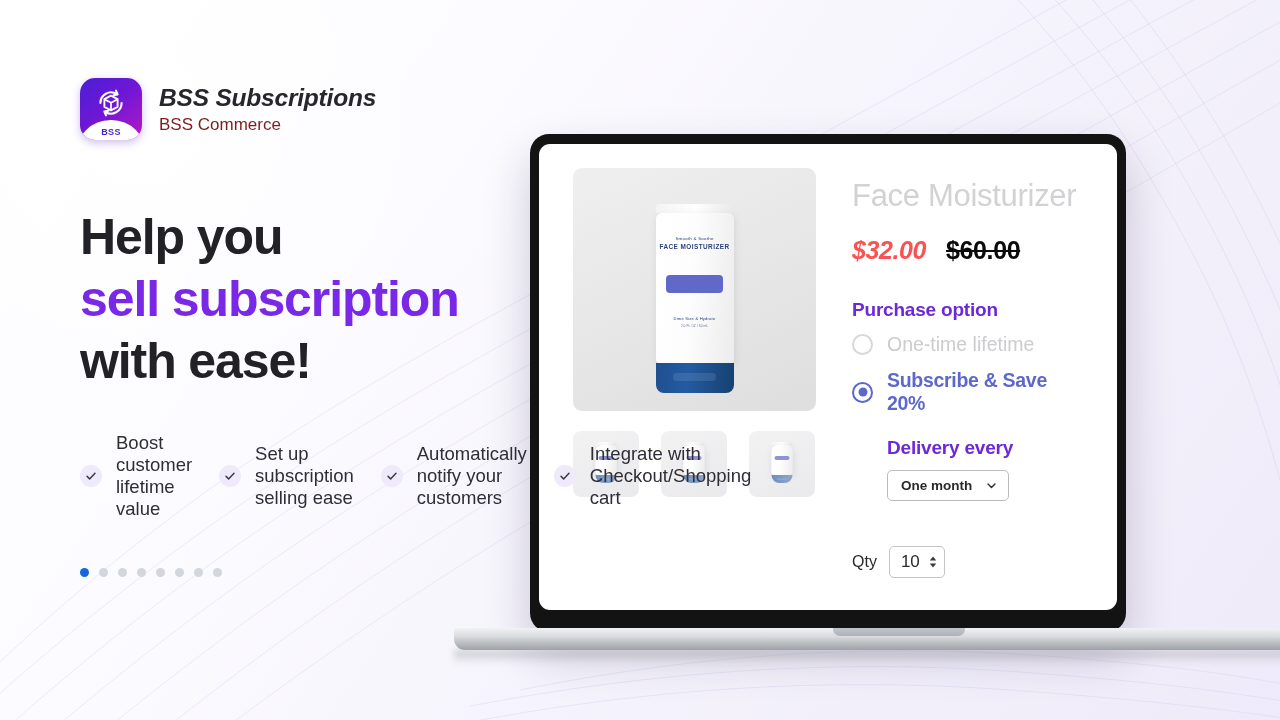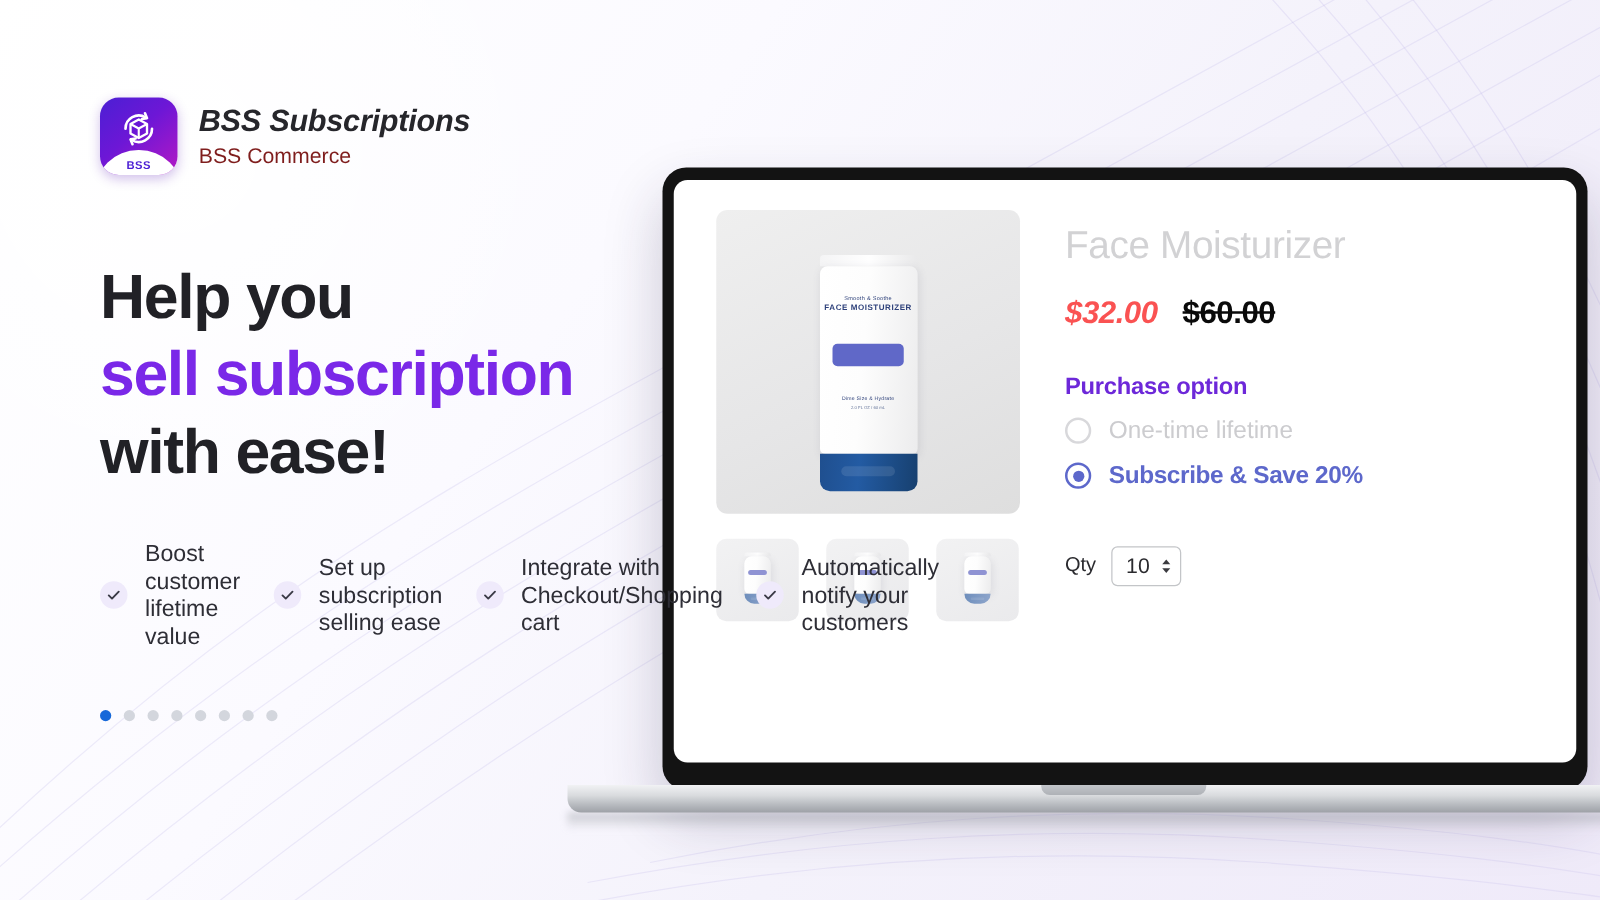--- a/index.html
+++ b/index.html
@@ -71,21 +71,21 @@
   .feature-check svg { width: 12px; height: 12px; display: block; }
   .feature-label { font-size: 18.5px; color: #2e2e36; }
 
   .dots { margin-top: 48px; display: flex; gap: 10px; align-items: center; }
   .dot { width: 9px; height: 9px; border-radius: 50%; background: #d3d6dd; }
   .dot.active { background: #1668d9; }
 
   
   .laptop { position: absolute; left: 530px; top: 134px; z-index: 2; }
   .laptop-lid {
-    width: 740px; height: 498px;
+    width: 596px; height: 498px;
     background: #131313;
     border-radius: 19px;
     padding: 10px 9px 22px 9px;
     box-shadow: 0 22px 46px rgba(40,30,70,.22);
   }
   .laptop-screen {
     width: 100%; height: 100%;
     background: #fff; border-radius: 11px; overflow: hidden;
     position: relative;
   }
@@ -285,29 +285,29 @@
           </svg>
       </span>
       <span class="feature-label">Set up subscription selling ease</span>
     </div>
     <div class="feature">
       <span class="feature-check">
         <svg viewBox="0 0 12 12" aria-hidden="true">
             <path d="M2 6.3l2.6 2.6L10 3.3" fill="none" stroke="#3a3a46" stroke-width="1.5" stroke-linecap="round" stroke-linejoin="round"></path>
           </svg>
       </span>
-      <span class="feature-label">Integrate with Checkout/Shopping cart</span>
+      <span class="feature-label">Automatically notify your customers</span>
     </div>
     <div class="feature">
       <span class="feature-check">
         <svg viewBox="0 0 12 12" aria-hidden="true">
             <path d="M2 6.3l2.6 2.6L10 3.3" fill="none" stroke="#3a3a46" stroke-width="1.5" stroke-linecap="round" stroke-linejoin="round"></path>
           </svg>
       </span>
-      <span class="feature-label">Automatically notify your customers</span>
+      <span class="feature-label">Integrate with Checkout/Shopping cart</span>
     </div>
   </div>
 
   <div class="dots">
     <span class="dot active"></span>
     <span class="dot"></span>
     <span class="dot"></span>
     <span class="dot"></span>
     <span class="dot"></span>
     <span class="dot"></span>
@@ -384,20 +384,31 @@
             <label class="option">
               <span class="radio off"></span>
               <span class="option-label muted">One-time lifetime</span>
             </label>
             <label class="option">
               <span class="radio on"></span>
               <span class="option-label active">Subscribe &amp; Save 20%</span>
             </label>
           </div>
 
+          <div class="delivery">
+            <div class="section-title">Delivery every</div>
+            <div class="select">
+              <span>One month</span>
+              <span>
+                <svg viewBox="0 0 12 12" aria-hidden="true">
+                    <path d="M2.2 4.3L6 8.1l3.8-3.8" fill="none" stroke="#2a2a2e" stroke-width="1.5" stroke-linecap="round" stroke-linejoin="round"></path>
+                  </svg>
+              </span>
+            </div>
+          </div>
 
           <div class="qty-row">
             <span class="qty-label">Qty</span>
             <div class="qty-box">
               <span class="qty-value">10</span>
               <span class="qty-steppers">
                 <span>
                   <svg viewBox="0 0 8 5" aria-hidden="true">
                       <path d="M4 0.6L7.2 4.4H0.8z" fill="#3a3a3f"></path>
                     </svg>

